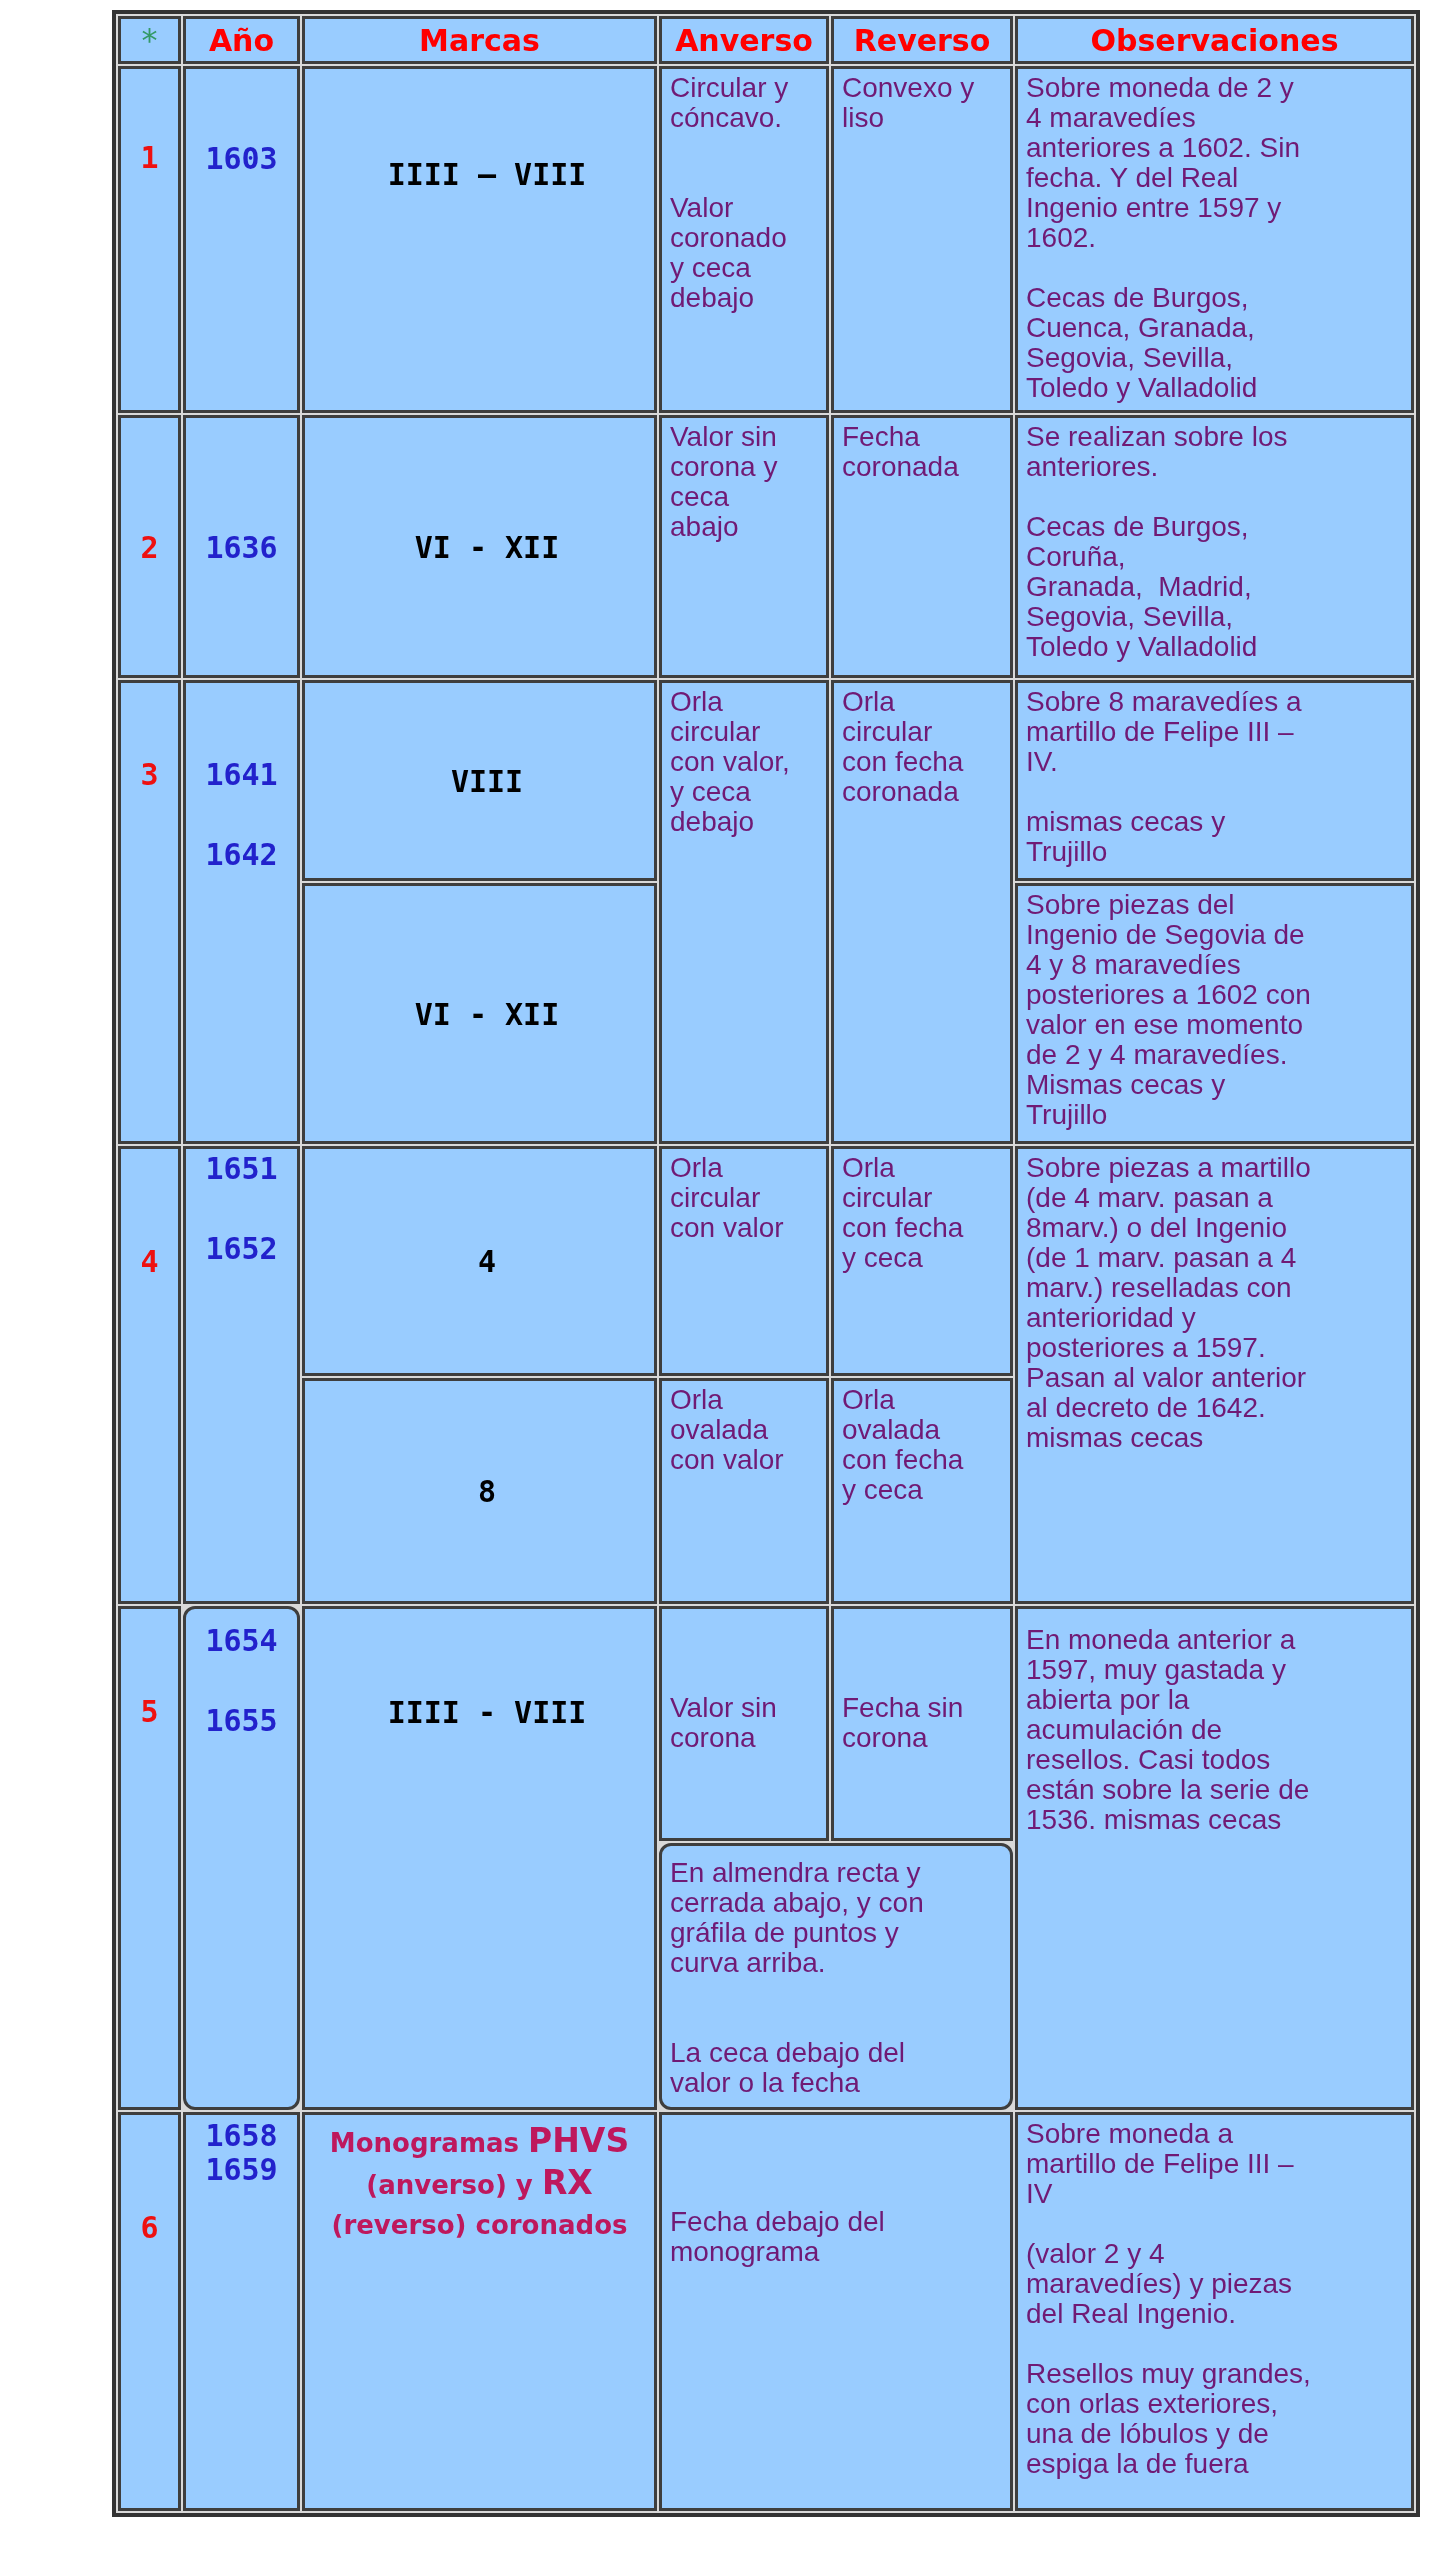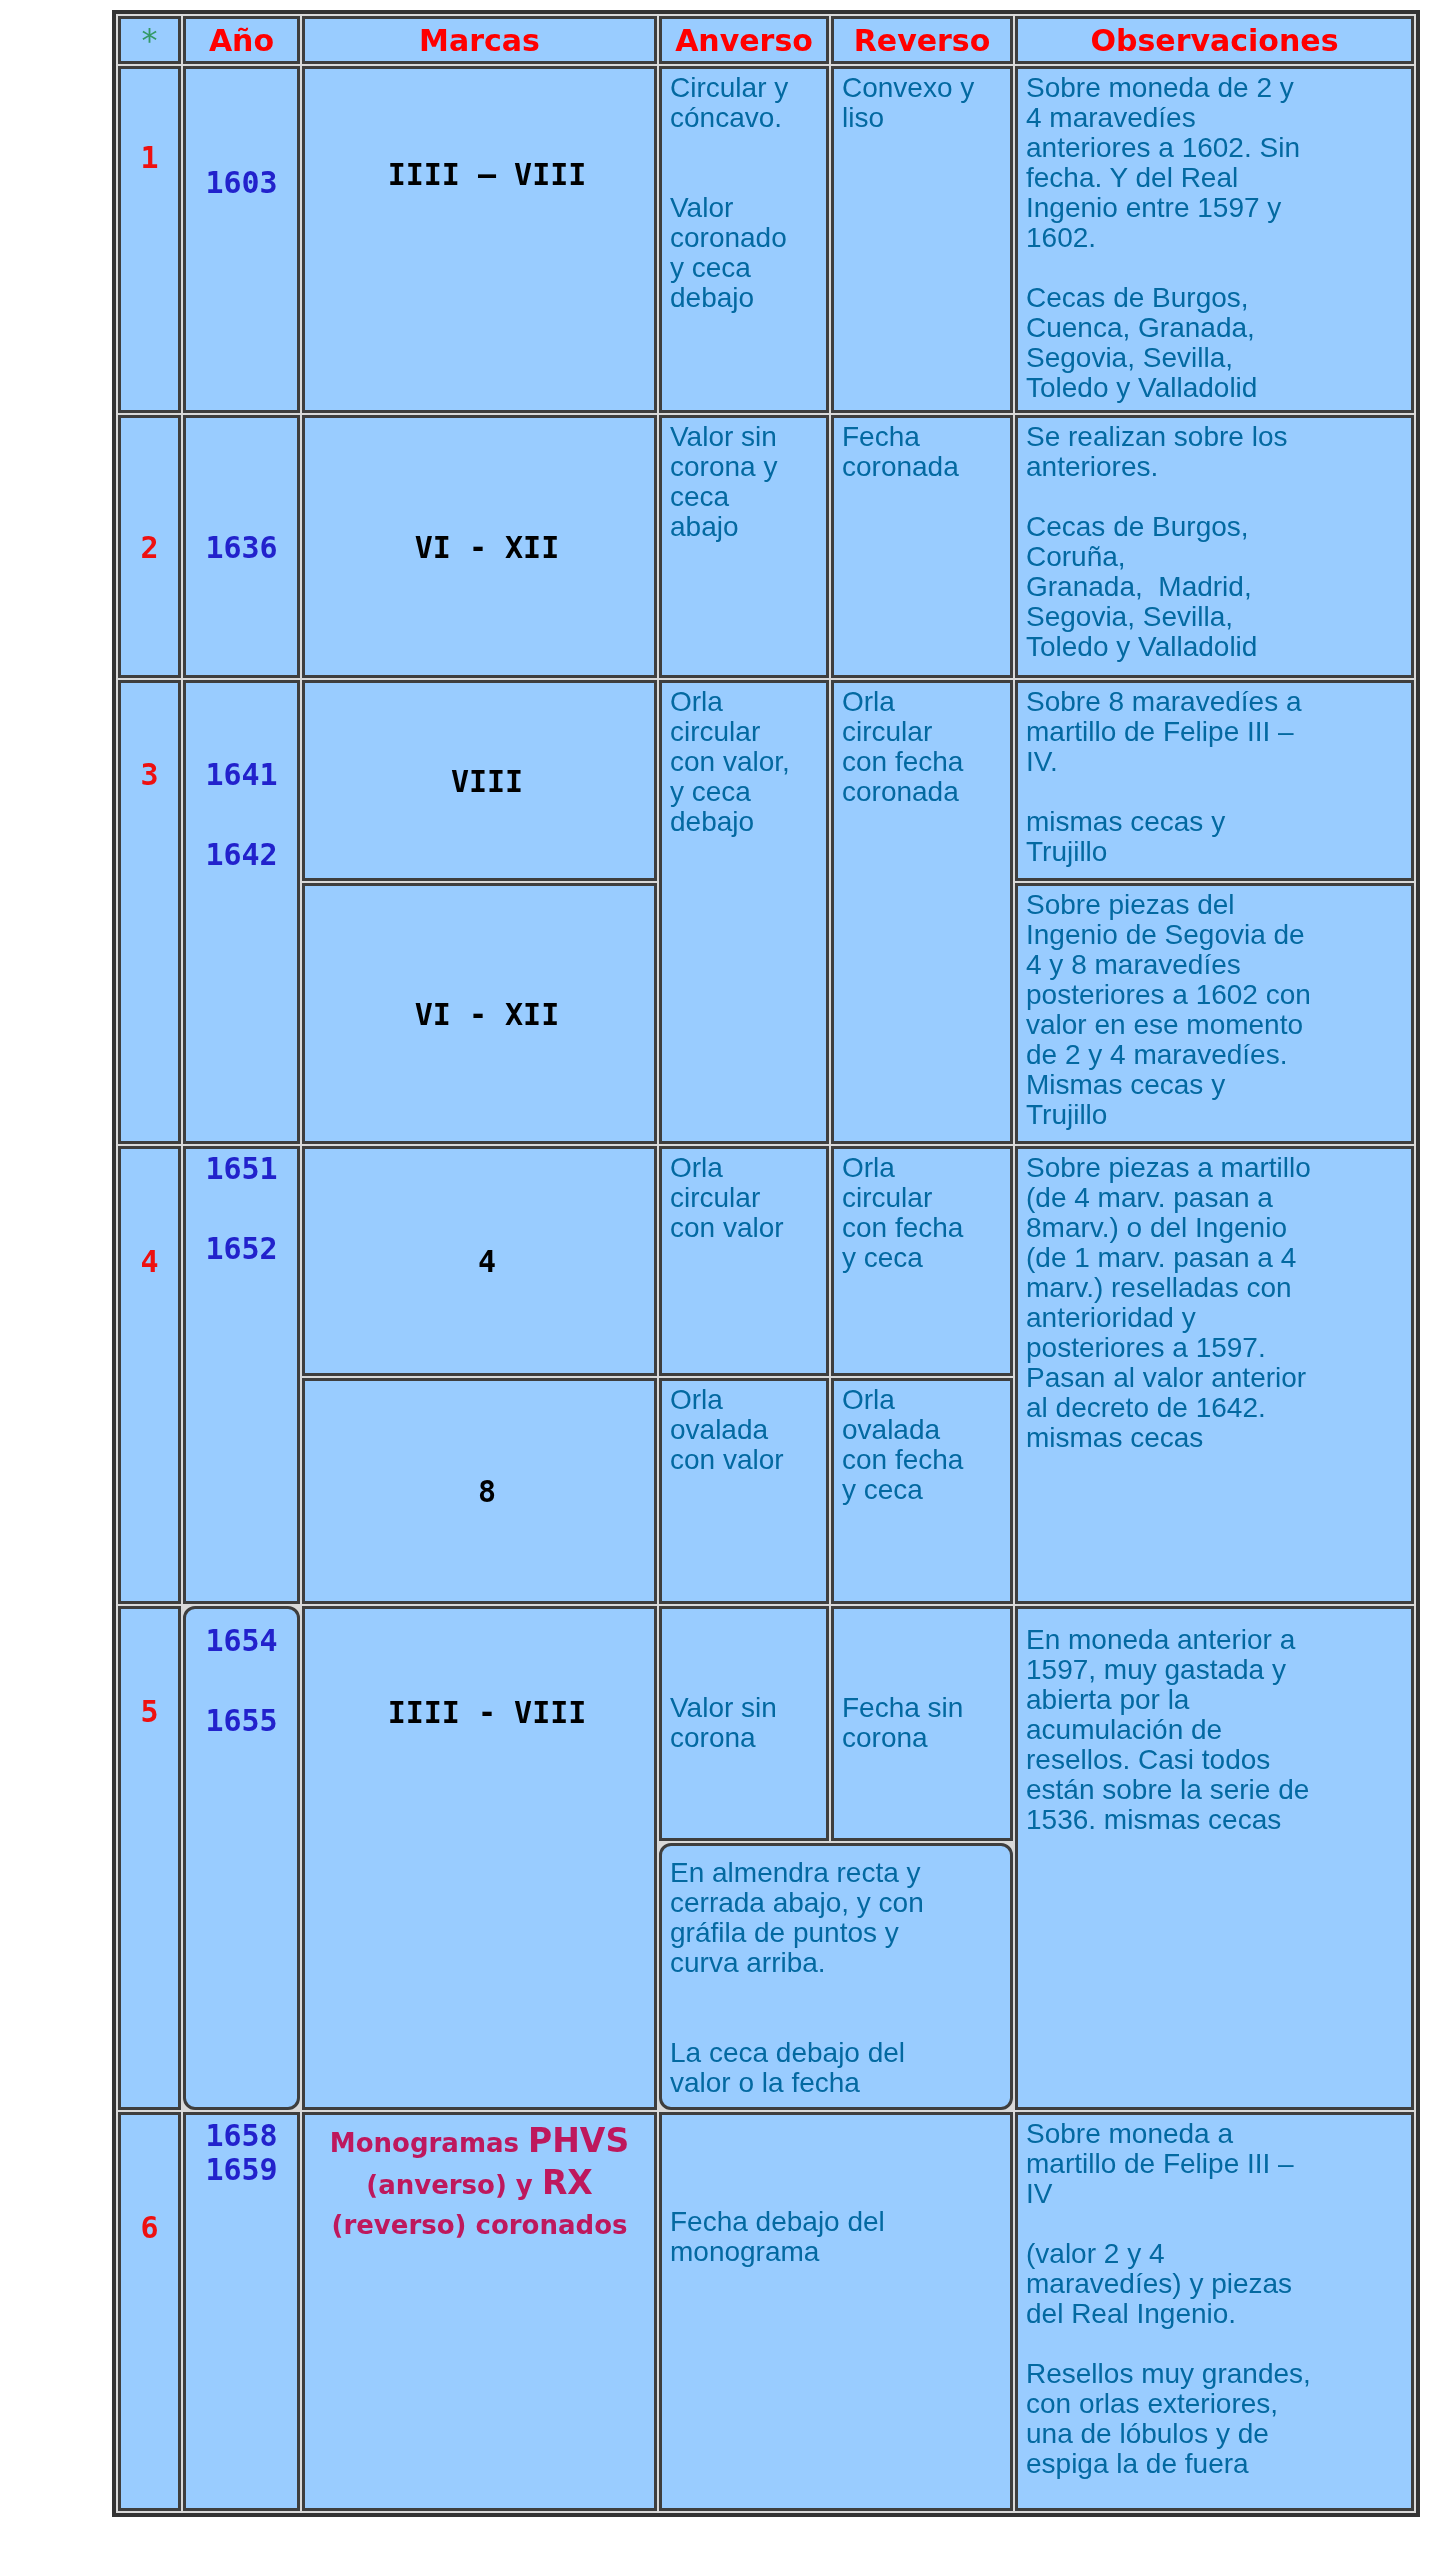--- a/index.html
+++ b/index.html
@@ -24,34 +24,34 @@
     font: bold 30px "DejaVu Sans", sans-serif;
     color: #ff0000;
     text-align: center;
     vertical-align: middle;
     padding: 2px;
   }
   th.star { color:#339966; font-weight:normal; font-size:32px; }
 
   td { vertical-align: top; padding: 4px 8px 2px 8px; }
 
-  .body   { font: 28px/30px "Liberation Sans", sans-serif; color:#0369a1; white-space: pre-line; }
+  .body   { font: 28px/30px "Liberation Sans", sans-serif; color:#701a75; white-space: pre-line; }
   .num    { font: bold 30px/34px "DejaVu Sans Mono", monospace; color:#ee1010; text-align:center; }
   .year   { font: bold 30px/40px "DejaVu Sans Mono", monospace; color:#2222cc; text-align:center; white-space: pre-line; }
   .lh34   { line-height: 34px; }
   .marcas { font: bold 30px/36px "DejaVu Sans Mono", monospace; color:#000000; text-align:center; white-space: pre-line; padding-left: 23px; }
   .marcas6 { font: bold 26px/40px "DejaVu Sans", sans-serif; color:#be185d; text-align:center; padding-top:6px; }
   .marcas6 .big { font-size: 33px; }
 
   .vmid { vertical-align: middle; }
   .pt4  { padding-top: 4px;  }
   .pt8  { padding-top: 0;  }
   .pt12 { padding-top: 12px; border-radius: 12px; }
   .pt16 { padding-top: 16px; }
-  .pt70 { padding-top: 94px; margin-left: 9px; }
+  .pt70 { padding-top: 70px; margin-left: 9px; }
   .pt72 { padding-top: 72px; }
   .pt75 { padding-top: 75px; }
   .pt84 { padding-top: 84px; }
   .pt86 { padding-top: 86px; }
   .pt88 { padding-top: 88px; }
   .pt92 { padding-top: 92px; }
   .pt96 { padding-top: 96px; }
 </style>
 </head>
 <body>

